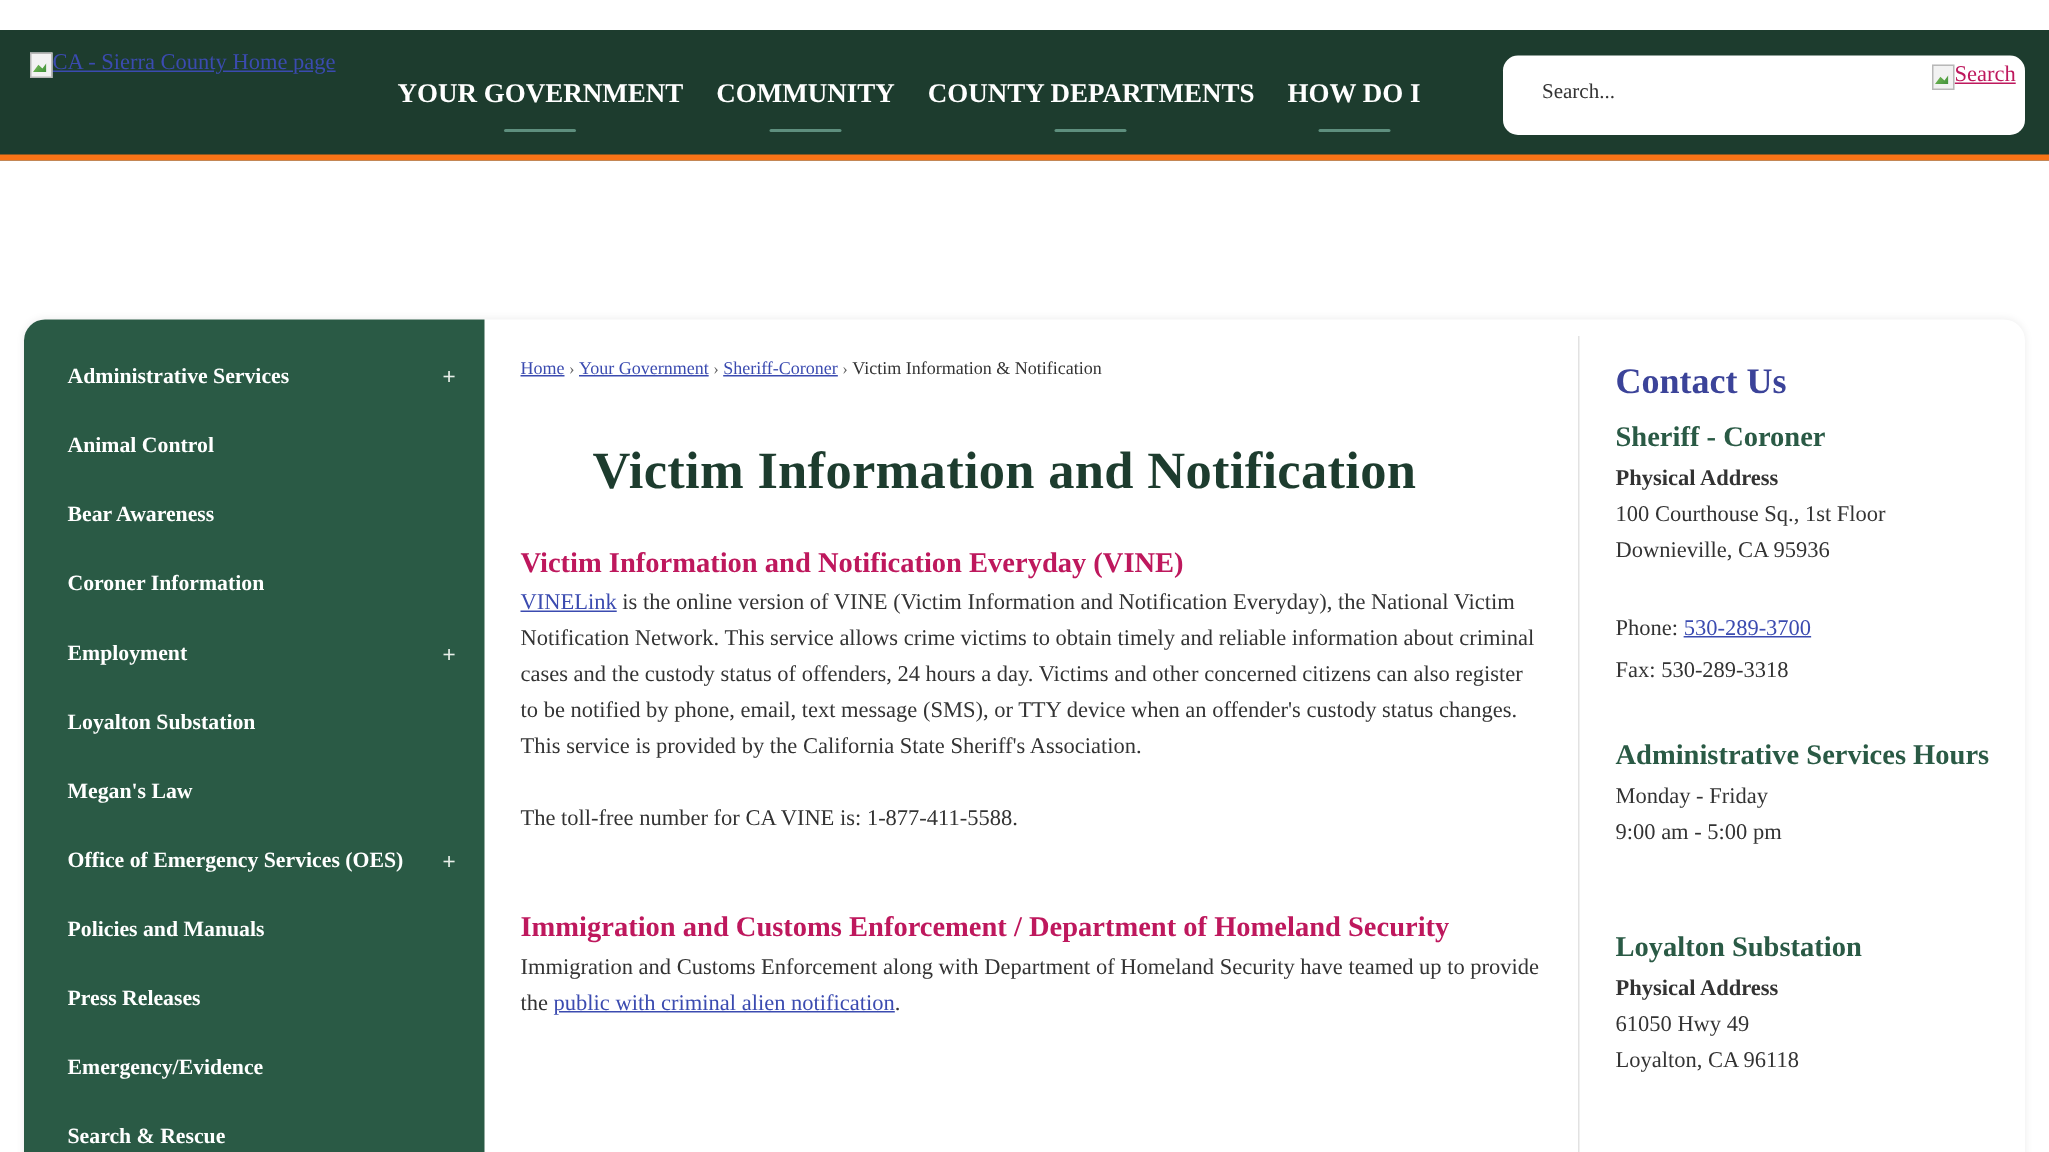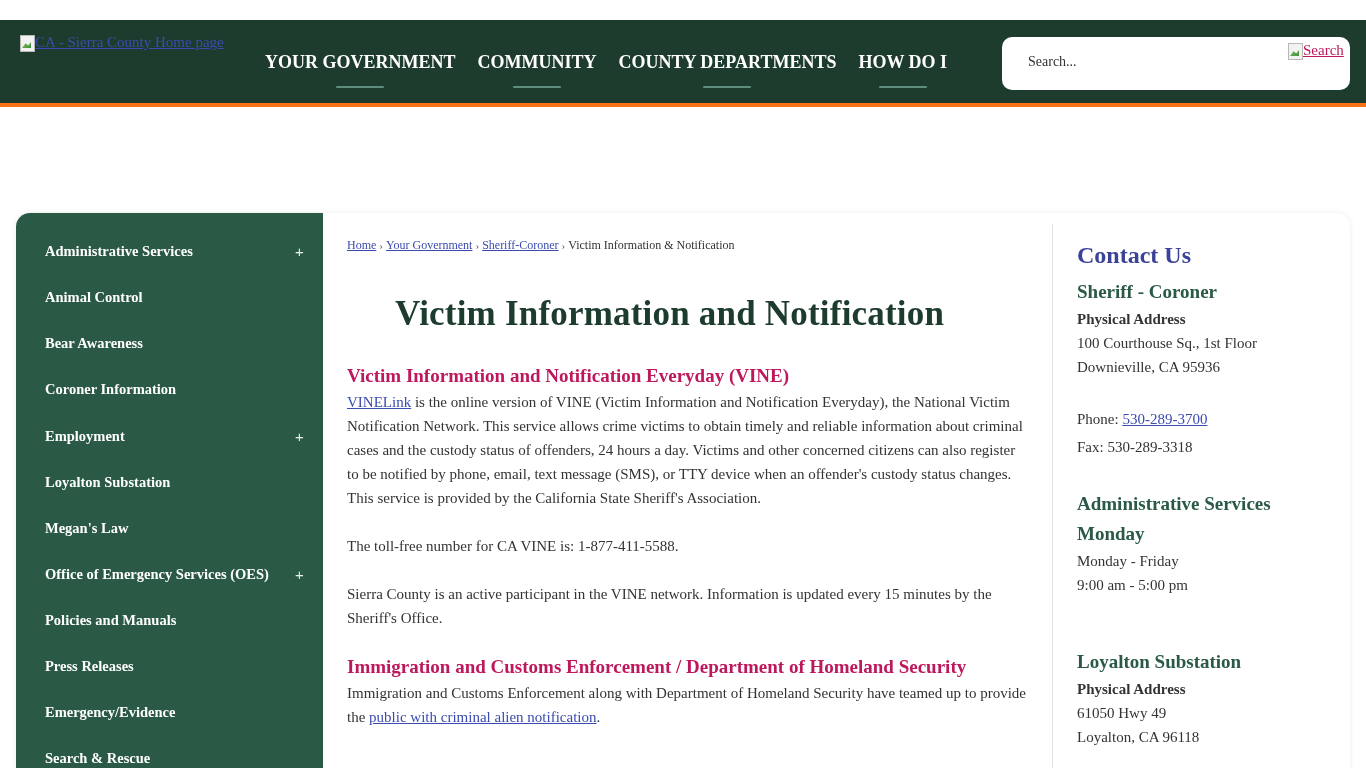--- a/index.html
+++ b/index.html
@@ -139,42 +139,41 @@
 </div>
 
 <h1 class="page-title">Victim Information and Notification</h1>
 
 <div class="content">
   <h3>Victim Information and Notification Everyday (VINE)</h3>
   <p><a>VINELink</a><span> is the online version of VINE (Victim Information and Notification Everyday), the National Victim Notification Network. This service allows crime victims to obtain timely and reliable information about criminal cases and the custody status of offenders, 24 hours a day. Victims and other concerned citizens can also register to be notified by phone, email, text message (SMS), or TTY device when an offender's custody status changes. This service is provided by the California State Sheriff's Association.</span></p>
   <div class="gap"></div>
   <p>The toll-free number for CA VINE is: 1-877-411-5588.</p>
   <div class="gap"></div>
-  <p>Sierra County is an active participant in the VINE network. Information is updated every 15 minutes by the Sheriff's Office.</p>
   <div class="gap-h"></div>
   <h3>Immigration and Customs Enforcement / Department of Homeland Security</h3>
   <p><span>Immigration and Customs Enforcement along with Department of Homeland Security have teamed up to provide the </span><a>public with criminal alien notification</a><span>.</span></p>
 </div>
 
 <div class="vdivider"></div>
 
 <aside class="right">
   <div class="contact-title">Contact Us</div>
 
   <h4>Sheriff - Coroner</h4>
   <div class="label">Physical Address</div>
   <div>100 Courthouse Sq., 1st Floor</div>
   <div>Downieville, CA 95936</div>
   <div style="height:28px"></div>
   <div><span>Phone: </span><a>530-289-3700</a></div>
   <div style="height:4px"></div>
   <div>Fax: 530-289-3318</div>
   <div style="height:30px"></div>
 
-  <h4>Administrative Services Monday</h4>
+  <h4>Administrative Services Hours</h4>
   <div>Monday - Friday</div>
   <div>9:00 am - 5:00 pm</div>
   <div style="height:50px"></div>
 
   <h4>Loyalton Substation</h4>
   <div class="label">Physical Address</div>
   <div>61050 Hwy 49</div>
   <div>Loyalton, CA 96118</div>
 </aside>
 

